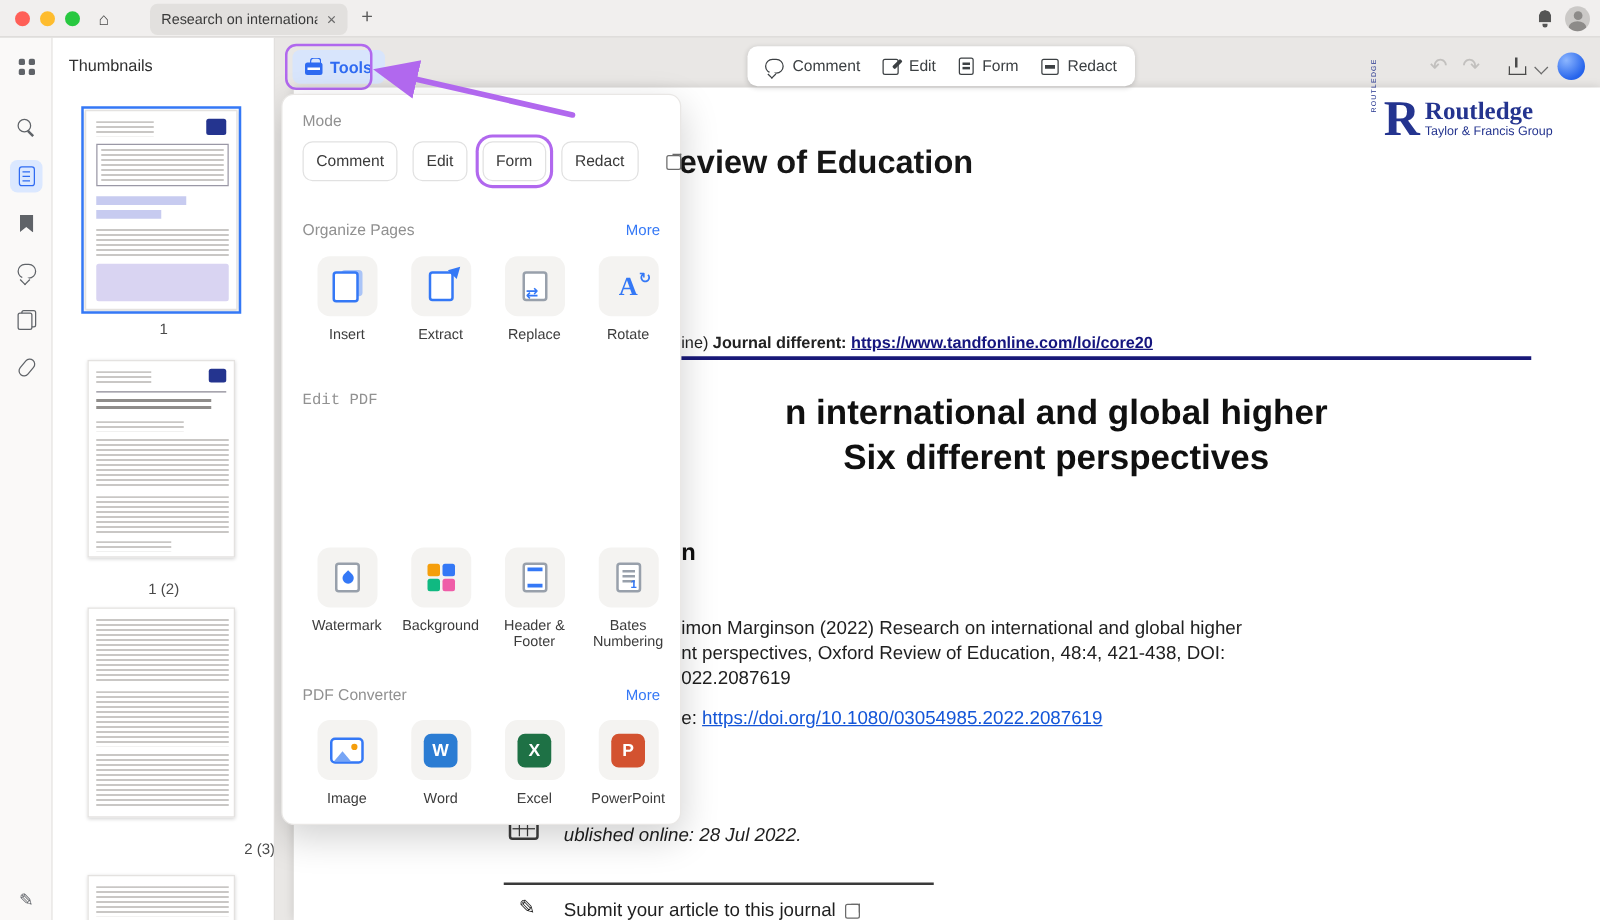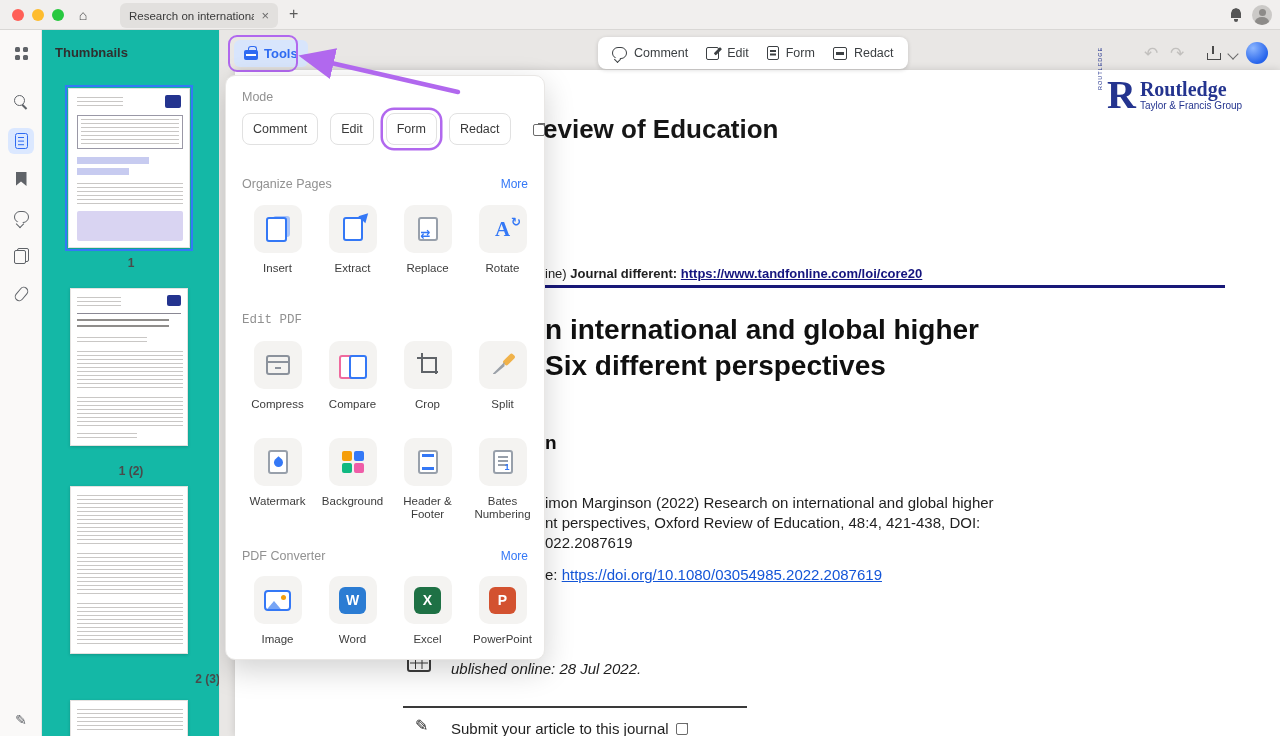--- a/index.html
+++ b/index.html
@@ -41,21 +41,21 @@
   .ic-bookmark { width:11px; height:14px; background:#5f6368; clip-path:polygon(0 0,100% 0,100% 100%,50% 68%,0 100%); }
   .ic-bubble { width:15px; height:12px; border:1.8px solid #5f6368; border-radius:7px; position:relative; }
   .ic-bubble:after { content:""; position:absolute; left:2px; bottom:-4.5px; width:5px; height:5px; background:#faf9f8; border-left:1.8px solid #5f6368; border-bottom:1.8px solid #5f6368; transform:rotate(-45deg); }
   .ic-copy { position:relative; width:15px; height:16px; }
   .ic-copy:before { content:""; position:absolute; right:0; top:0; width:10px; height:12px; border:1.7px solid #5f6368; border-radius:2px; }
   .ic-copy:after { content:""; position:absolute; left:0; bottom:0; width:10px; height:12px; border:1.7px solid #5f6368; border-radius:2px; background:#faf9f8; }
   .ic-clip { width:9px; height:16px; border:1.8px solid #5f6368; border-radius:4.5px; transform:rotate(40deg); }
   .ic-pen { font-size:14px; color:#5f6368; }
 
   
-  .thumbs { position:absolute; left:42px; top:30px; width:178px; height:706px; background:#14b8a6; border-right:1px solid #e2e0de; z-index:28; overflow:hidden;font-weight:bold; }
+  .thumbs { position:absolute; left:42px; top:30px; width:178px; height:706px; background:#ffffff; border-right:1px solid #e2e0de; z-index:28; overflow:hidden; }
   .thumbs-title { position:absolute; left:13px; top:15px; font-size:13px; color:#2f2f2f; }
   .thumb { position:absolute; background:#fff; box-shadow:0 1px 3px rgba(0,0,0,.18); border:1px solid #e4e2e0; }
   .thumb.selected { outline:2px solid #3478f6; outline-offset:1px; }
   .thumb-label { position:absolute; width:178px; text-align:center; font-size:12px; color:#4a4a4a; }
   .th1 { left:26px; top:58px; width:122px; height:160px; }
   .th1-label { top:226px; }
   .th2 { left:28px; top:258px; width:118px; height:158px; }
   .th2-label { top:434px; }
   .th3 { left:28px; top:456px; width:118px; height:168px; }
   .th3-label { top:642px;text-align:right; }
@@ -88,21 +88,21 @@
   .d-logo { position:absolute; left:862px; top:6px; display:flex; align-items:flex-start; gap:4px; }
   .d-logo-vert { font-size:5.5px; color:#24348f; letter-spacing:1px; transform:rotate(-90deg) translateX(-14px); transform-origin:left top; width:6px; }
   .d-logo-r { font-family:"Liberation Serif","DejaVu Serif",serif; font-weight:700; font-size:40px; line-height:38px; color:#24348f; }
   .d-logo-name { font-family:"Liberation Serif","DejaVu Serif",serif; font-weight:700; font-size:20px; color:#24348f; line-height:22px; margin-top:2px; }
   .d-logo-tag { font-size:10px; color:#24348f; }
   .d-journal { position:absolute; left:308px; top:44px; font-size:26px; font-weight:700; color:#161616; }
   .d-home { position:absolute; left:310px; top:196px; font-size:13px; color:#222; }
   .d-home b { font-weight:700; }
   .d-home-url { font-weight:700; color:#14147e; text-decoration:underline; }
   .d-rule1 { position:absolute; left:310px; top:215px; width:680px; height:3px; background:#181878; }
-  .d-title { position:absolute; left:310px; top:242px; width:600px; font-size:28px; line-height:36px; font-weight:700; color:#101010; }
+  .d-title { position:absolute; left:310px; top:242px; width:600px; font-size:28px; line-height:36px; font-weight:700; color:#101010;text-align:center; }
   .d-author { position:absolute; left:310px; top:362px; font-size:19px; font-weight:700; color:#101010; }
   .d-cite { position:absolute; left:310px; top:423px; width:560px; font-size:15px; line-height:20px; color:#1f1f1f; }
   .d-doi { position:absolute; left:310px; top:496px; font-size:15px; color:#1f1f1f; }
   .d-doi-url { color:#1456d8; text-decoration:underline; }
   .d-cal { position:absolute; left:172px; top:578px; width:24px; height:24px; border:2px solid #3d3d3d; border-radius:3px; }
   .d-cal:before { content:""; position:absolute; left:5.5px; top:1px; width:1.7px; height:18px; background:#3d3d3d; box-shadow:6.5px 0 #3d3d3d; }
   .d-cal:after { content:""; position:absolute; left:1px; top:5.5px; width:18px; height:1.7px; background:#3d3d3d; box-shadow:0 6.5px #3d3d3d; }
   .d-published { position:absolute; left:216px; top:590px; font-size:15px; color:#1f1f1f;font-style:italic; }
   .d-rule2 { position:absolute; left:168px; top:636px; width:344px; height:2px; background:#3a3a3a; }
   .d-subpen { position:absolute; left:180px; top:646px; font-size:16px; color:#222; }
@@ -393,46 +393,20 @@
       </div>
       <div class="cell">
         <div class="tile">
             <div class="t-rotate">A</div>
           </div>
         <div class="cell-label">Rotate</div>
       </div>
     </div>
 
     <div class="sec-title st-edit">Edit PDF</div>
-    <div class="grid-row gr-2">
-      <div class="cell">
-        <div class="tile">
-            <div class="t-compress"></div>
-          </div>
-        <div class="cell-label">Compress</div>
-      </div>
-      <div class="cell">
-        <div class="tile">
-            <div class="t-compare"></div>
-          </div>
-        <div class="cell-label">Compare</div>
-      </div>
-      <div class="cell">
-        <div class="tile">
-            <div class="t-crop"></div>
-          </div>
-        <div class="cell-label">Crop</div>
-      </div>
-      <div class="cell">
-        <div class="tile">
-            <div class="t-split"></div>
-          </div>
-        <div class="cell-label">Split</div>
-      </div>
-    </div>
     <div class="grid-row gr-3">
       <div class="cell">
         <div class="tile">
             <div class="t-watermark"></div>
           </div>
         <div class="cell-label">Watermark</div>
       </div>
       <div class="cell">
         <div class="tile">
             <div class="t-background"></div>

